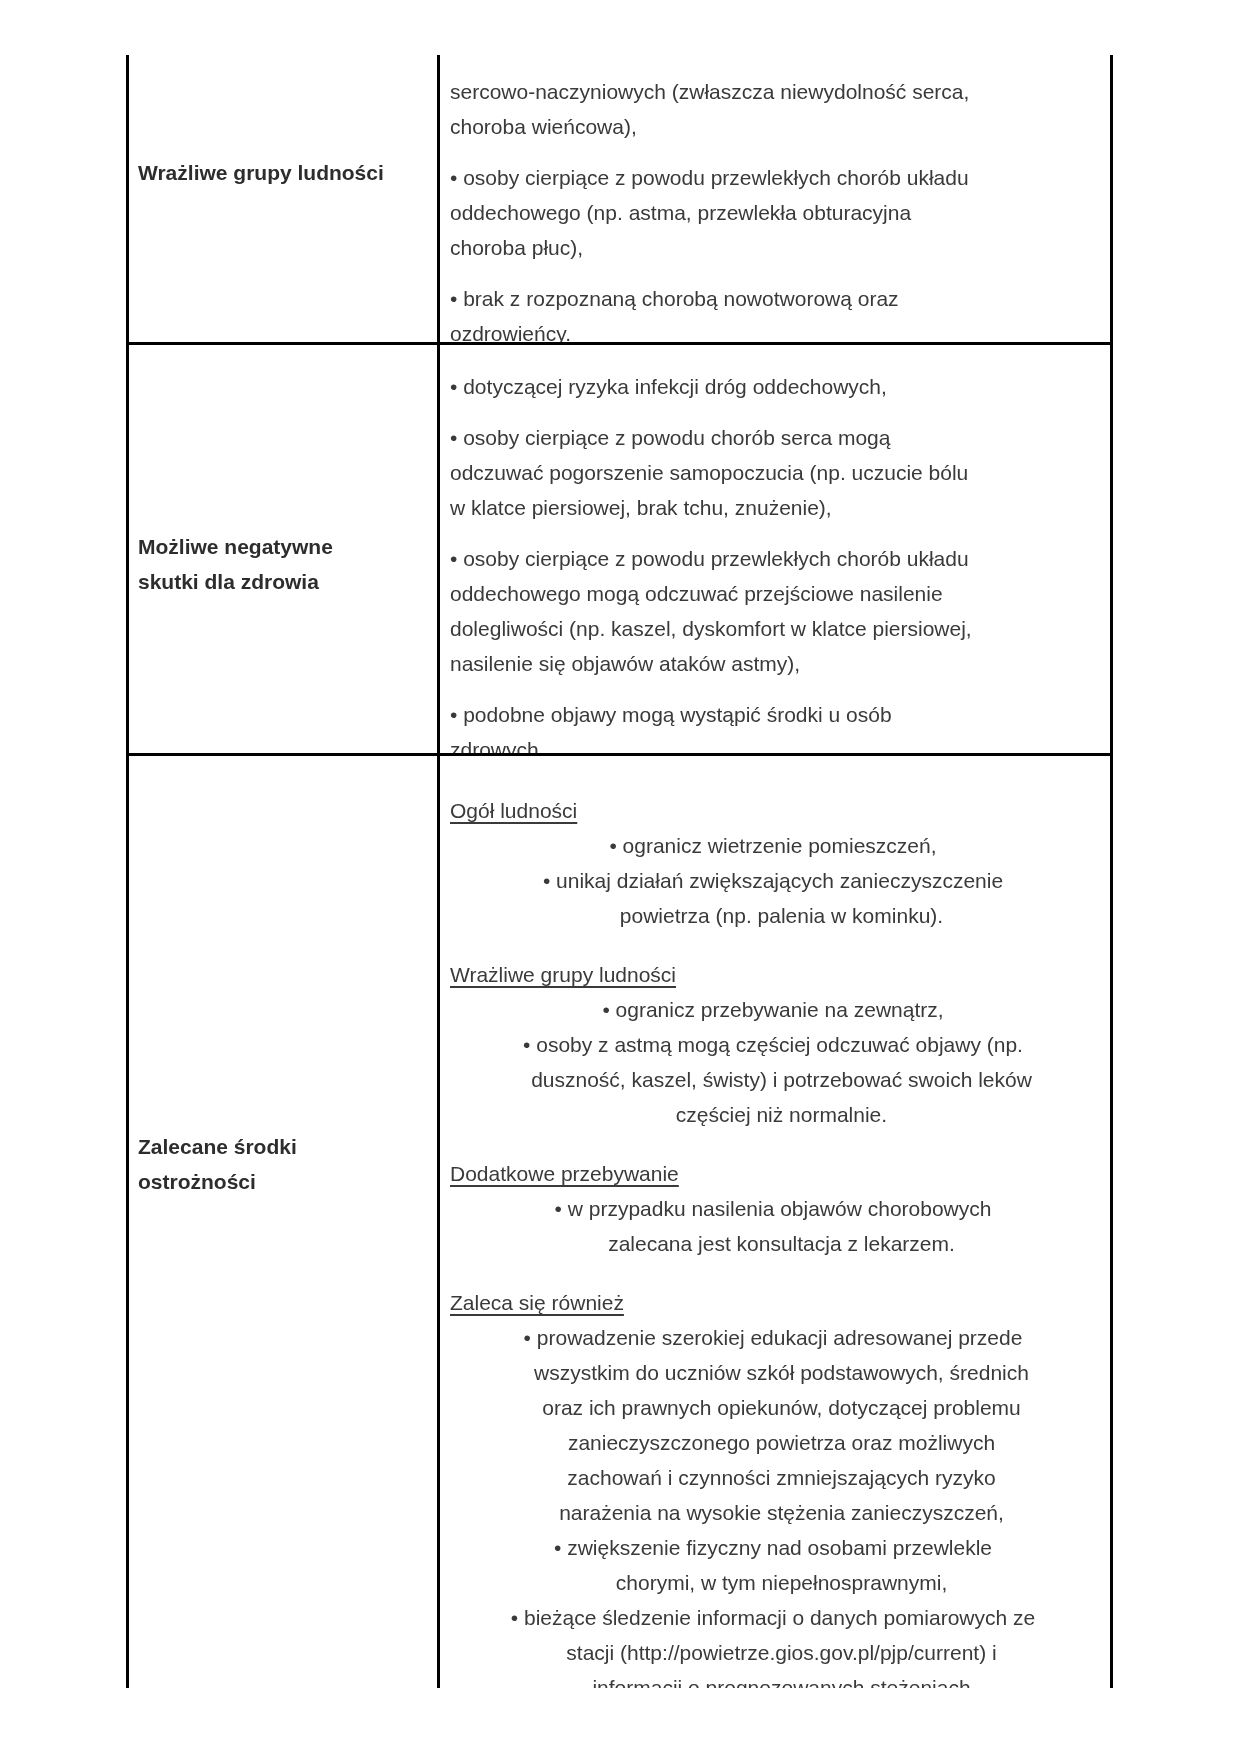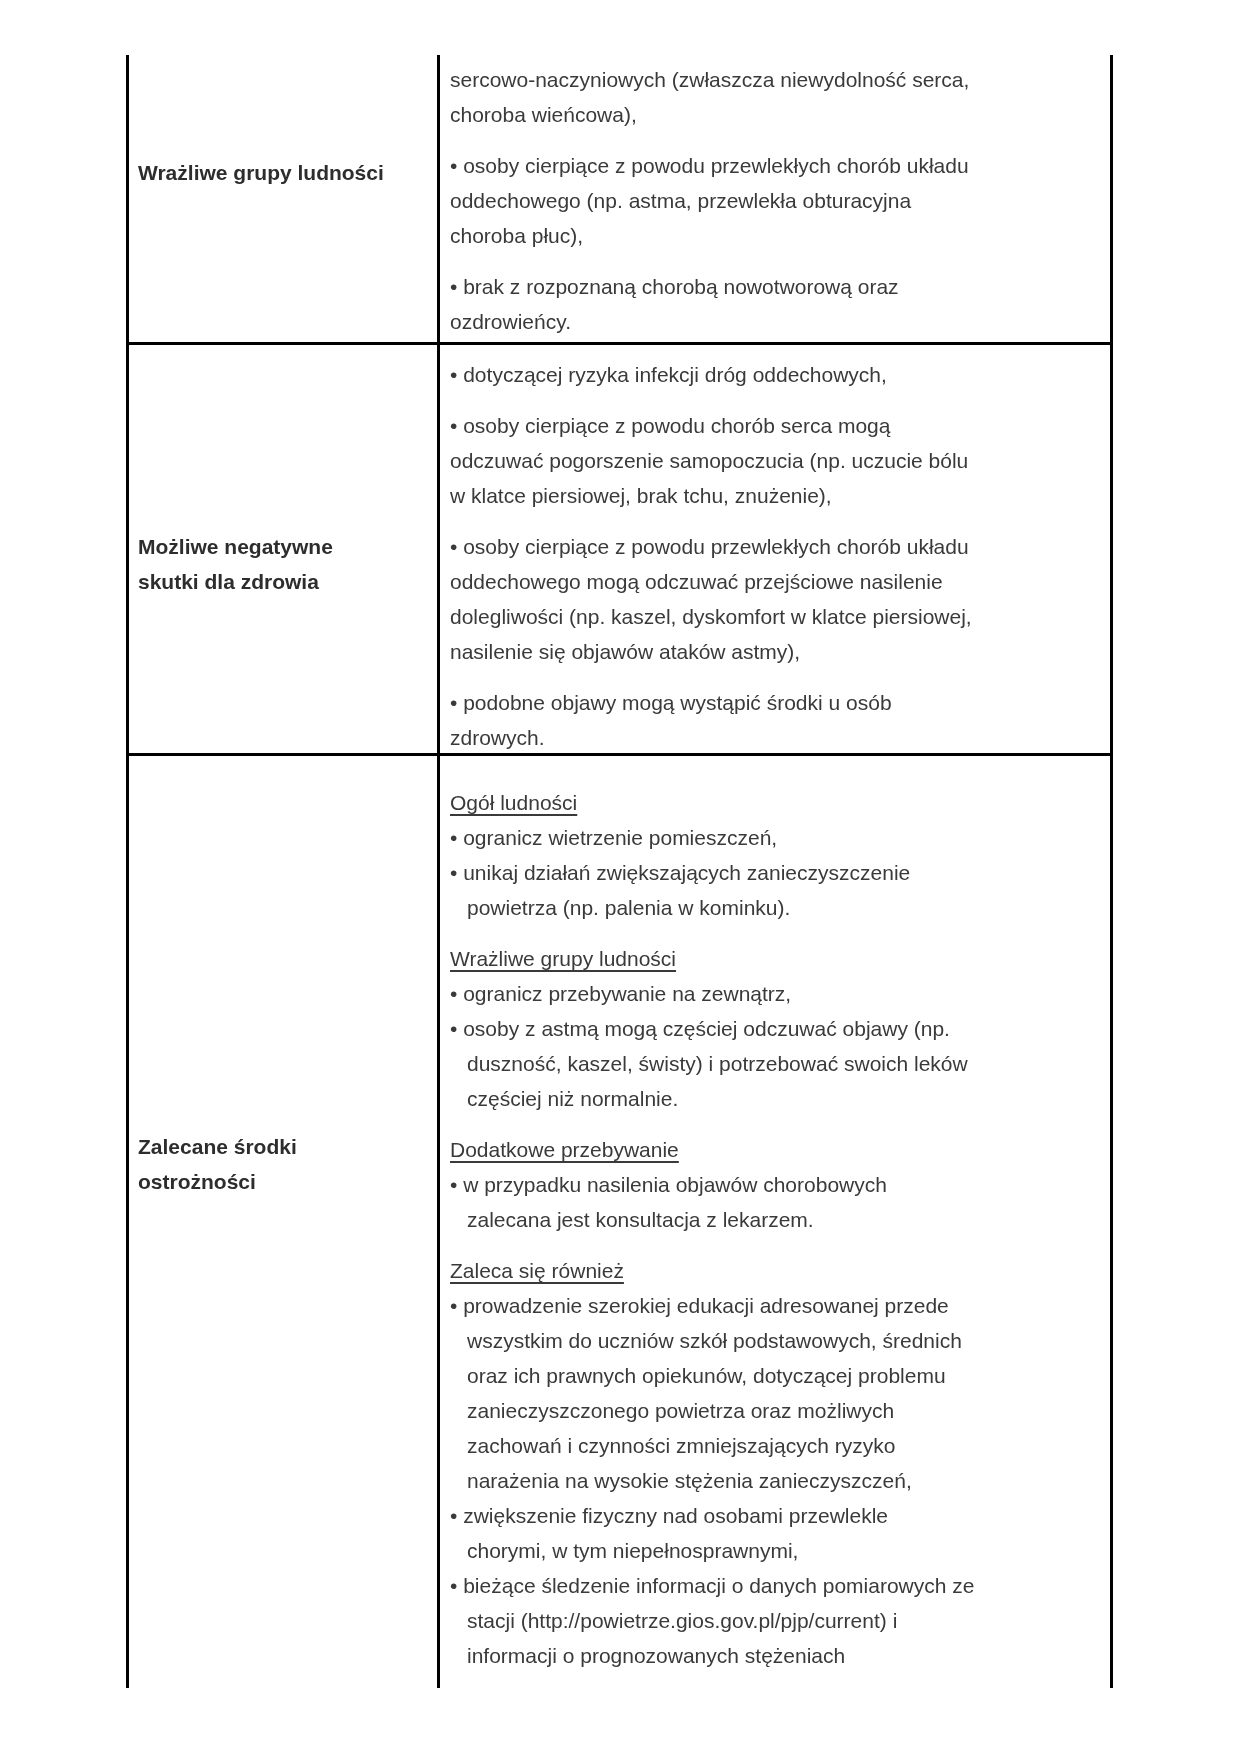--- a/index.html
+++ b/index.html
@@ -56,32 +56,33 @@
     font-size: 21px;
     line-height: 35px;
     white-space: pre-line;
   }
   .row1 .cell-content { padding-top: 7px; }
   .row2 .cell-content { padding-top: 12px; }
   .row3 .cell-content { padding-top: 13px; }
 
   
   .para { margin: 16px 0 0; }
-  .cell-content > :first-child { margin-top: 0; }
+  .cell-content > :first-child { margin-top: 12px; }
   .header {
     text-decoration: underline;
     text-decoration-thickness: 2px;
     text-underline-offset: 4px;
   }
   .hang {
     margin: 0;
     padding-left: 17px;
     text-indent: -17px;
+    text-align: center;
   }
-  .para.header { margin-top: 16px; }
+  .para.header { margin-top: 24px; }
 </style>
 </head>
 <body>
 
 <div class="doc-table">
     <div class="row row1">
       <div class="cell-label">Wrażliwe grupy ludności</div>
       <div class="cell-content"><div class="para">sercowo-naczyniowych (zwłaszcza niewydolność serca,
 choroba wieńcowa),</div><div class="para">• osoby cierpiące z powodu przewlekłych chorób układu
 oddechowego (np. astma, przewlekła obturacyjna

